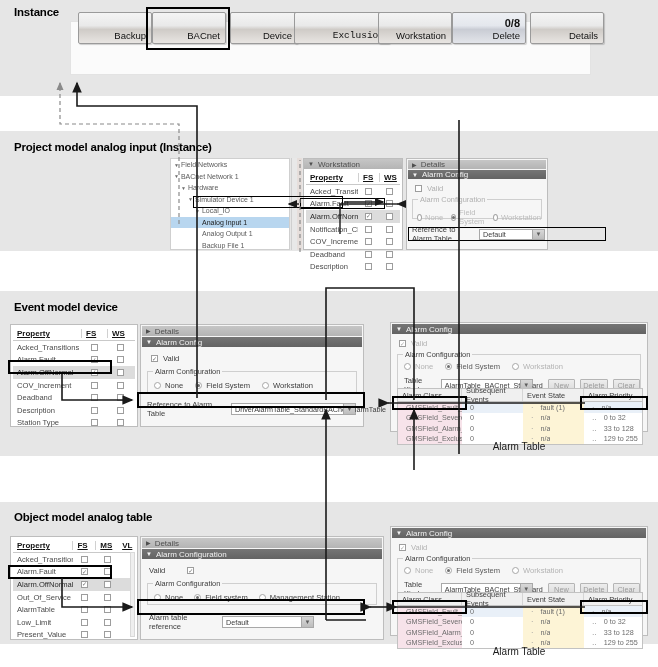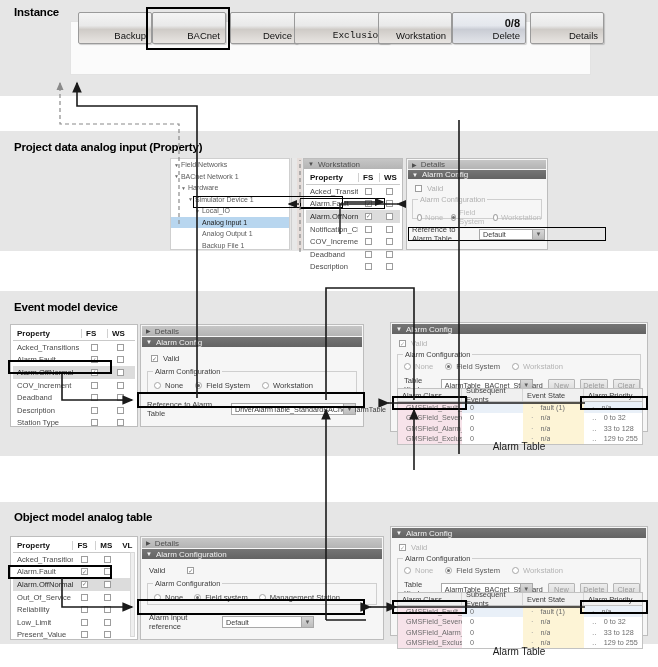--- a/index.html
+++ b/index.html
@@ -53,21 +53,21 @@
   }
   .hdr-light{
     background:linear-gradient(180deg,#c6c6c6,#b4b4b4);color:#4f4f4f;
     font-size:8px;padding:2px 4px;box-sizing:border-box;display:flex;align-items:center;gap:4px;
   }
   .tri{font-size:6px;line-height:1;}
   .grid-head{
     display:flex;font-weight:bold;font-size:8px;color:#111;
     border-bottom:1px solid #c9c9c9;background:#fff;height:13px;align-items:center;
   }
-  .grid-head span{padding-left:4px;box-sizing:border-box;}
+  .grid-head span{padding-left:4px;box-sizing:border-box;text-decoration:underline;}
   .prow{display:flex;height:12.6px;align-items:center;font-size:7.6px;color:#4a4a4a;}
   .prow span.pname{padding-left:4px;box-sizing:border-box;overflow:hidden;white-space:nowrap;}
   .prow.sel{background:#dcdcdc;color:#2b2b2b;}
   .cbx{width:7px;height:7px;border:1px solid #9d9d9d;background:#fff;box-sizing:border-box;
        display:inline-flex;align-items:center;justify-content:center;font-size:6px;color:#6f6f6f;line-height:1;}
   .cbcell{display:flex;align-items:center;justify-content:center;}
   .chk::after{content:"\2713";}
 
   .fieldrow{display:flex;align-items:center;gap:5px;font-size:7.6px;color:#3c3c3c;}
   .txtbox{
@@ -155,21 +155,21 @@
       <div class="cnt">0/8</div>
       <div>Delete</div>
     </div>
     <div class="opbtn" style="left: 530px; width: 74px;">
       <div>Details</div>
     </div>
   </div>
 <div id="alarm-select"></div>
 
 <div class="band" id="proj-band"></div>
-<div class="band-title" style="left:14px;top:141px;">Project data analog input (Property)</div>
+<div class="band-title" style="left:14px;top:141px;">Project model analog input (Instance)</div>
 
 <div class="tree" style="left:170px;top:158px;width:120px;height:92px;">
   <div id="proj-tree-nodes">
       <div class="tnode" style="padding-left: 3px;">
         <span class="tcar">▼</span>
         <span>Field Networks</span>
       </div>
       <div class="tnode" style="padding-left: 3px;">
         <span class="tcar">▼</span>
         <span>BACnet Network 1</span>
@@ -579,21 +579,21 @@
         <div class="prow">
           <span class="pname" style="width: 60px;">Out_Of_Service</span>
           <span class="cbcell" style="width: 23px;">
             <span class="cbx"></span>
           </span>
           <span class="cbcell" style="width: 23px;">
             <span class="cbx"></span>
           </span>
         </div>
         <div class="prow">
-          <span class="pname" style="width: 60px;">Reliability</span>
+          <span class="pname" style="width: 60px;">AlarmTable</span>
           <span class="cbcell" style="width: 23px;">
             <span class="cbx"></span>
           </span>
           <span class="cbcell" style="width: 23px;">
             <span class="cbx"></span>
           </span>
         </div>
         <div class="prow">
           <span class="pname" style="width: 60px;">Low_Limit</span>
           <span class="cbcell" style="width: 23px;">
@@ -635,21 +635,21 @@
     <div class="fieldrow" style="margin:9px 0 0 6px;gap:4px;">
       <span class="radio"></span>
       <span>None</span>
       <span class="radio on" style="margin-left:7px;"></span>
       <span>Field system</span>
       <span class="radio" style="margin-left:7px;"></span>
       <span>Management Station</span>
     </div>
   </div>
   <div class="fieldrow" style="margin:8px 0 0 8px;">
-    <span style="width:68px;">Alarm input reference</span>
+    <span style="width:68px;">Alarm table reference</span>
     <span class="txtbox" style="width:92px;height:12px;">
       <span>Default</span>
       <span class="ddbtn">▼</span>
     </span>
   </div>
 </div>
 <div class="hl" style="left:8px;top:565px;width:104px;height:14px;"></div>
 <div class="hl" style="left:137px;top:599px;width:228px;height:16px;"></div>
 
 <div class="panel" style="left:390px;top:526px;width:258px;height:110px;background:#f6f6f6;">

